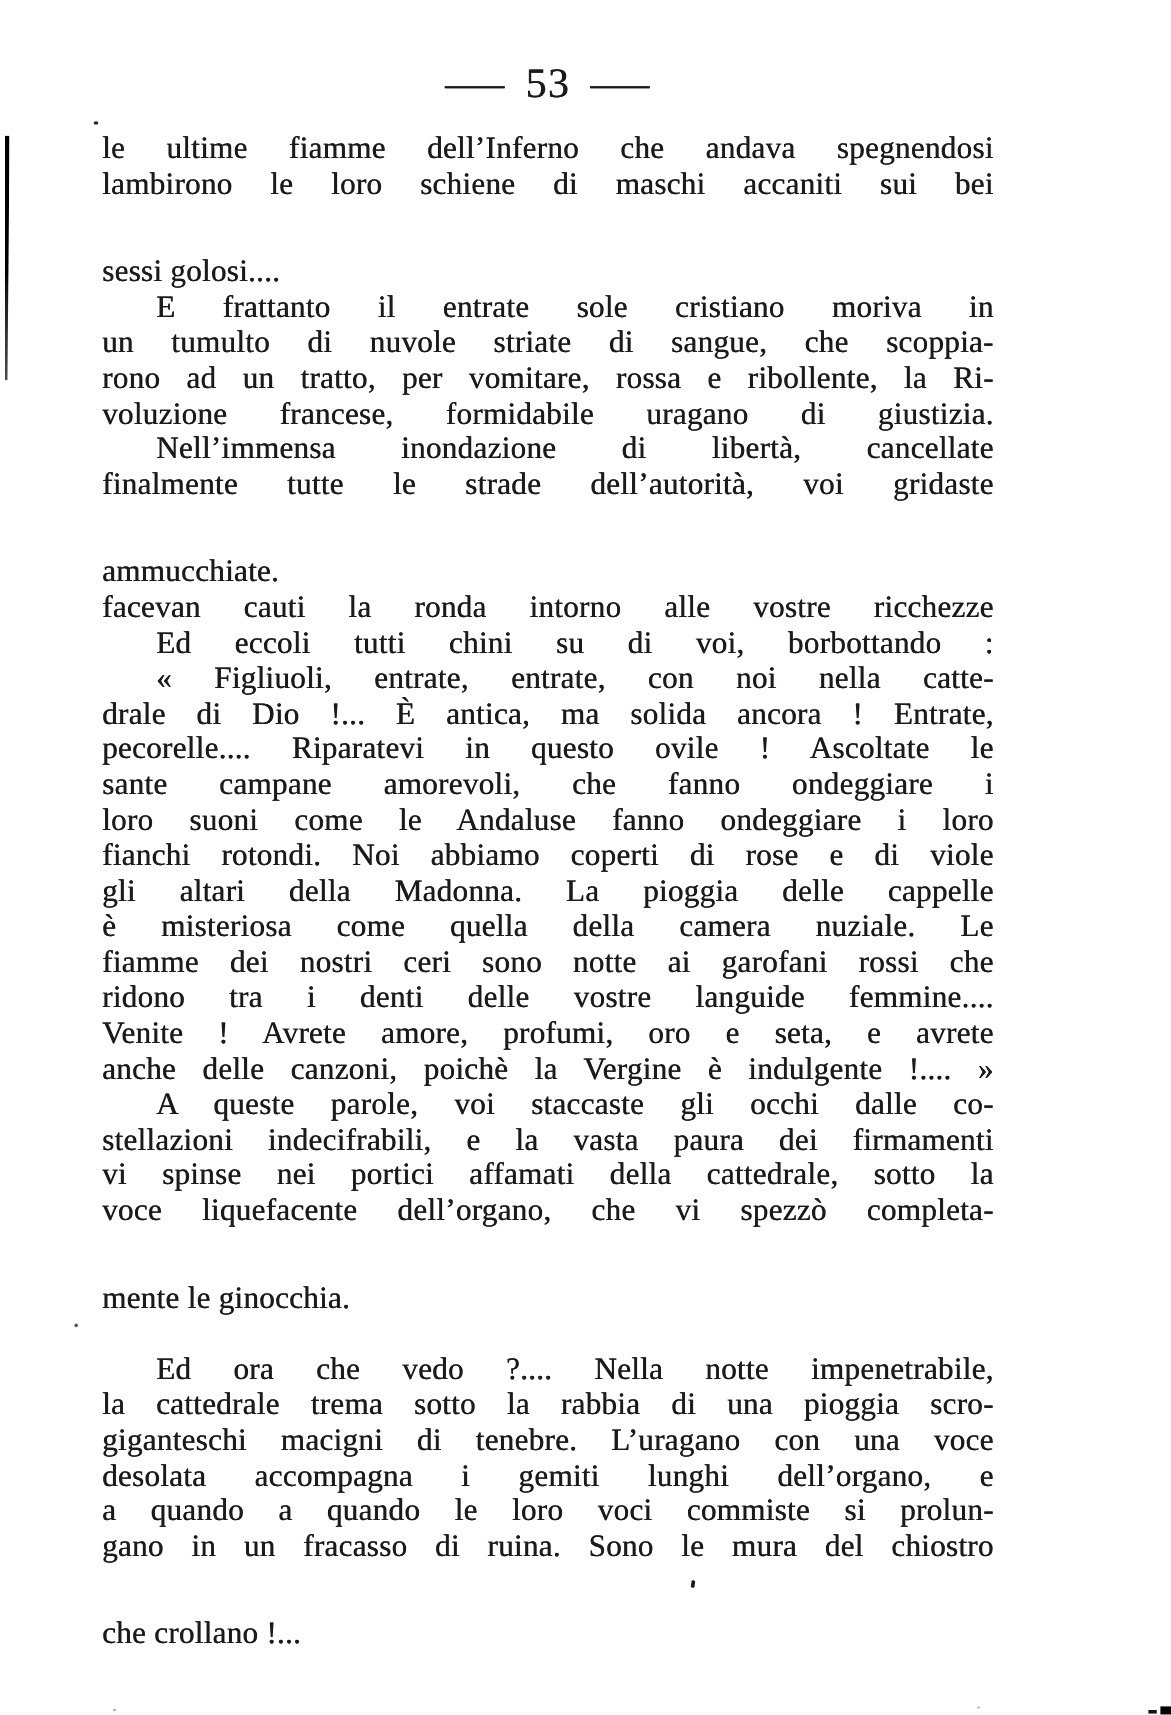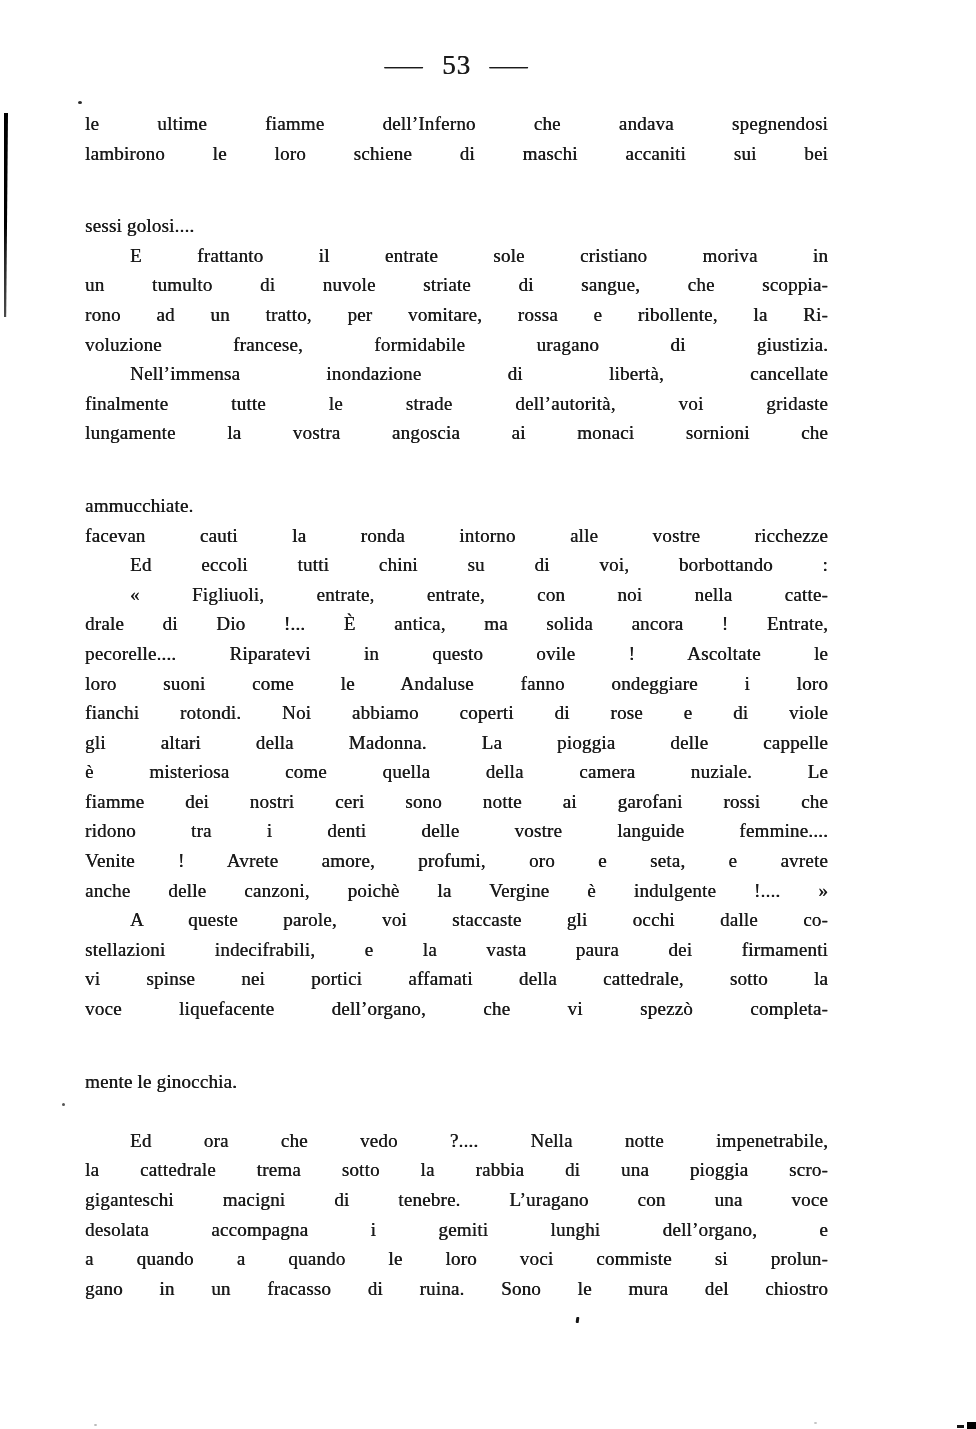--- a/index.html
+++ b/index.html
@@ -7,30 +7,30 @@
     position:relative;
     width:976px;height:1429px;
     background:#ffffff;
     overflow:hidden;
     font-family:"Liberation Serif","DejaVu Serif",serif;
     color:#1b1b1b;
   }
   .pg-header{
     position:absolute;top:50px;left:85px;width:743px;
     text-align:center;
-    font-size:27px;
+    font-size:35px;
     letter-spacing:1px;
     text-shadow:0.4px 0 0 currentColor;
     white-space:nowrap;
   }
   .pg-header .num{display:inline-block;margin:0 24px;}
   .pg-header .dash{display:inline-block;transform:scaleX(1.4);}
   .body-text{
     position:absolute;top:109px;left:85px;width:743px;
-    font-size:19px;
+    font-size:26px;
     letter-spacing:0.2px;
     text-shadow:0.35px 0 0 currentColor;
   }
   .ln{
     height:29.6px;line-height:29.6px;
     text-align:justify;
     text-align-last:justify;
     overflow:visible;
     white-space:nowrap; 
   }
@@ -64,47 +64,48 @@
   <div class="body-text">
     <div class="ln">le ultime fiamme dell’Inferno che andava spegnendosi</div>
     <div class="ln">lambirono le loro schiene di maschi accaniti sui bei</div>
     <div class="ln end">sessi golosi....</div>
     <div class="ln ind">E frattanto il entrate sole cristiano moriva in</div>
     <div class="ln">un tumulto di nuvole striate di sangue, che scoppia-</div>
     <div class="ln">rono ad un tratto, per vomitare, rossa e ribollente, la Ri-</div>
     <div class="ln">voluzione francese, formidabile uragano di giustizia.</div>
     <div class="ln ind">Nell’immensa inondazione di libertà, cancellate</div>
     <div class="ln">finalmente tutte le strade dell’autorità, voi gridaste</div>
-    <div class="ln">lungamente la vostra angoscia ai monaci sornioni che</div>
     <div class="ln end">ammucchiate.</div>
     <div class="ln">facevan cauti la ronda intorno alle vostre ricchezze</div>
     <div class="ln ind">Ed eccoli tutti chini su di voi, borbottando :</div>
     <div class="ln ind">« Figliuoli, entrate, entrate, con noi nella catte-</div>
     <div class="ln">drale di Dio !... È antica, ma solida ancora ! Entrate,</div>
     <div class="ln">pecorelle.... Riparatevi in questo ovile ! Ascoltate le</div>
+    <div class="ln">sante campane amorevoli, che fanno ondeggiare i</div>
     <div class="ln">loro suoni come le Andaluse fanno ondeggiare i loro</div>
     <div class="ln">fianchi rotondi. Noi abbiamo coperti di rose e di viole</div>
     <div class="ln">gli altari della Madonna. La pioggia delle cappelle</div>
     <div class="ln">è misteriosa come quella della camera nuziale. Le</div>
     <div class="ln">fiamme dei nostri ceri sono notte ai garofani rossi che</div>
     <div class="ln">ridono tra i denti delle vostre languide femmine....</div>
     <div class="ln">Venite ! Avrete amore, profumi, oro e seta, e avrete</div>
     <div class="ln">anche delle canzoni, poichè la Vergine è indulgente !.... »</div>
     <div class="ln ind">A queste parole, voi staccaste gli occhi dalle co-</div>
     <div class="ln">stellazioni indecifrabili, e la vasta paura dei firmamenti</div>
     <div class="ln">vi spinse nei portici affamati della cattedrale, sotto la</div>
     <div class="ln">voce liquefacente dell’organo, che vi spezzò completa-</div>
     <div class="ln end">mente le ginocchia.</div>
     <div class="gap"></div>
     <div class="ln ind">Ed ora che vedo ?.... Nella notte impenetrabile,</div>
     <div class="ln">la cattedrale trema sotto la rabbia di una pioggia scro-</div>
     <div class="ln">giganteschi macigni di tenebre. L’uragano con una voce</div>
     <div class="ln">desolata accompagna i gemiti lunghi dell’organo, e</div>
     <div class="ln">a quando a quando le loro voci commiste si prolun-</div>
     <div class="ln">gano in un fracasso di ruina. Sono le mura  del chiostro</div>
+    <div class="ln end">che crollano !...</div>
   </div>
 
   <div class="edge-line"></div>
   <div class="speck speck-a"></div>
   <div class="speck speck-b"></div>
   <div class="speck speck-c"></div>
   <div class="speck speck-d"></div>
   <div class="speck speck-e"></div>
   <div class="corner-dash"></div>
   <div class="corner-block"></div>

